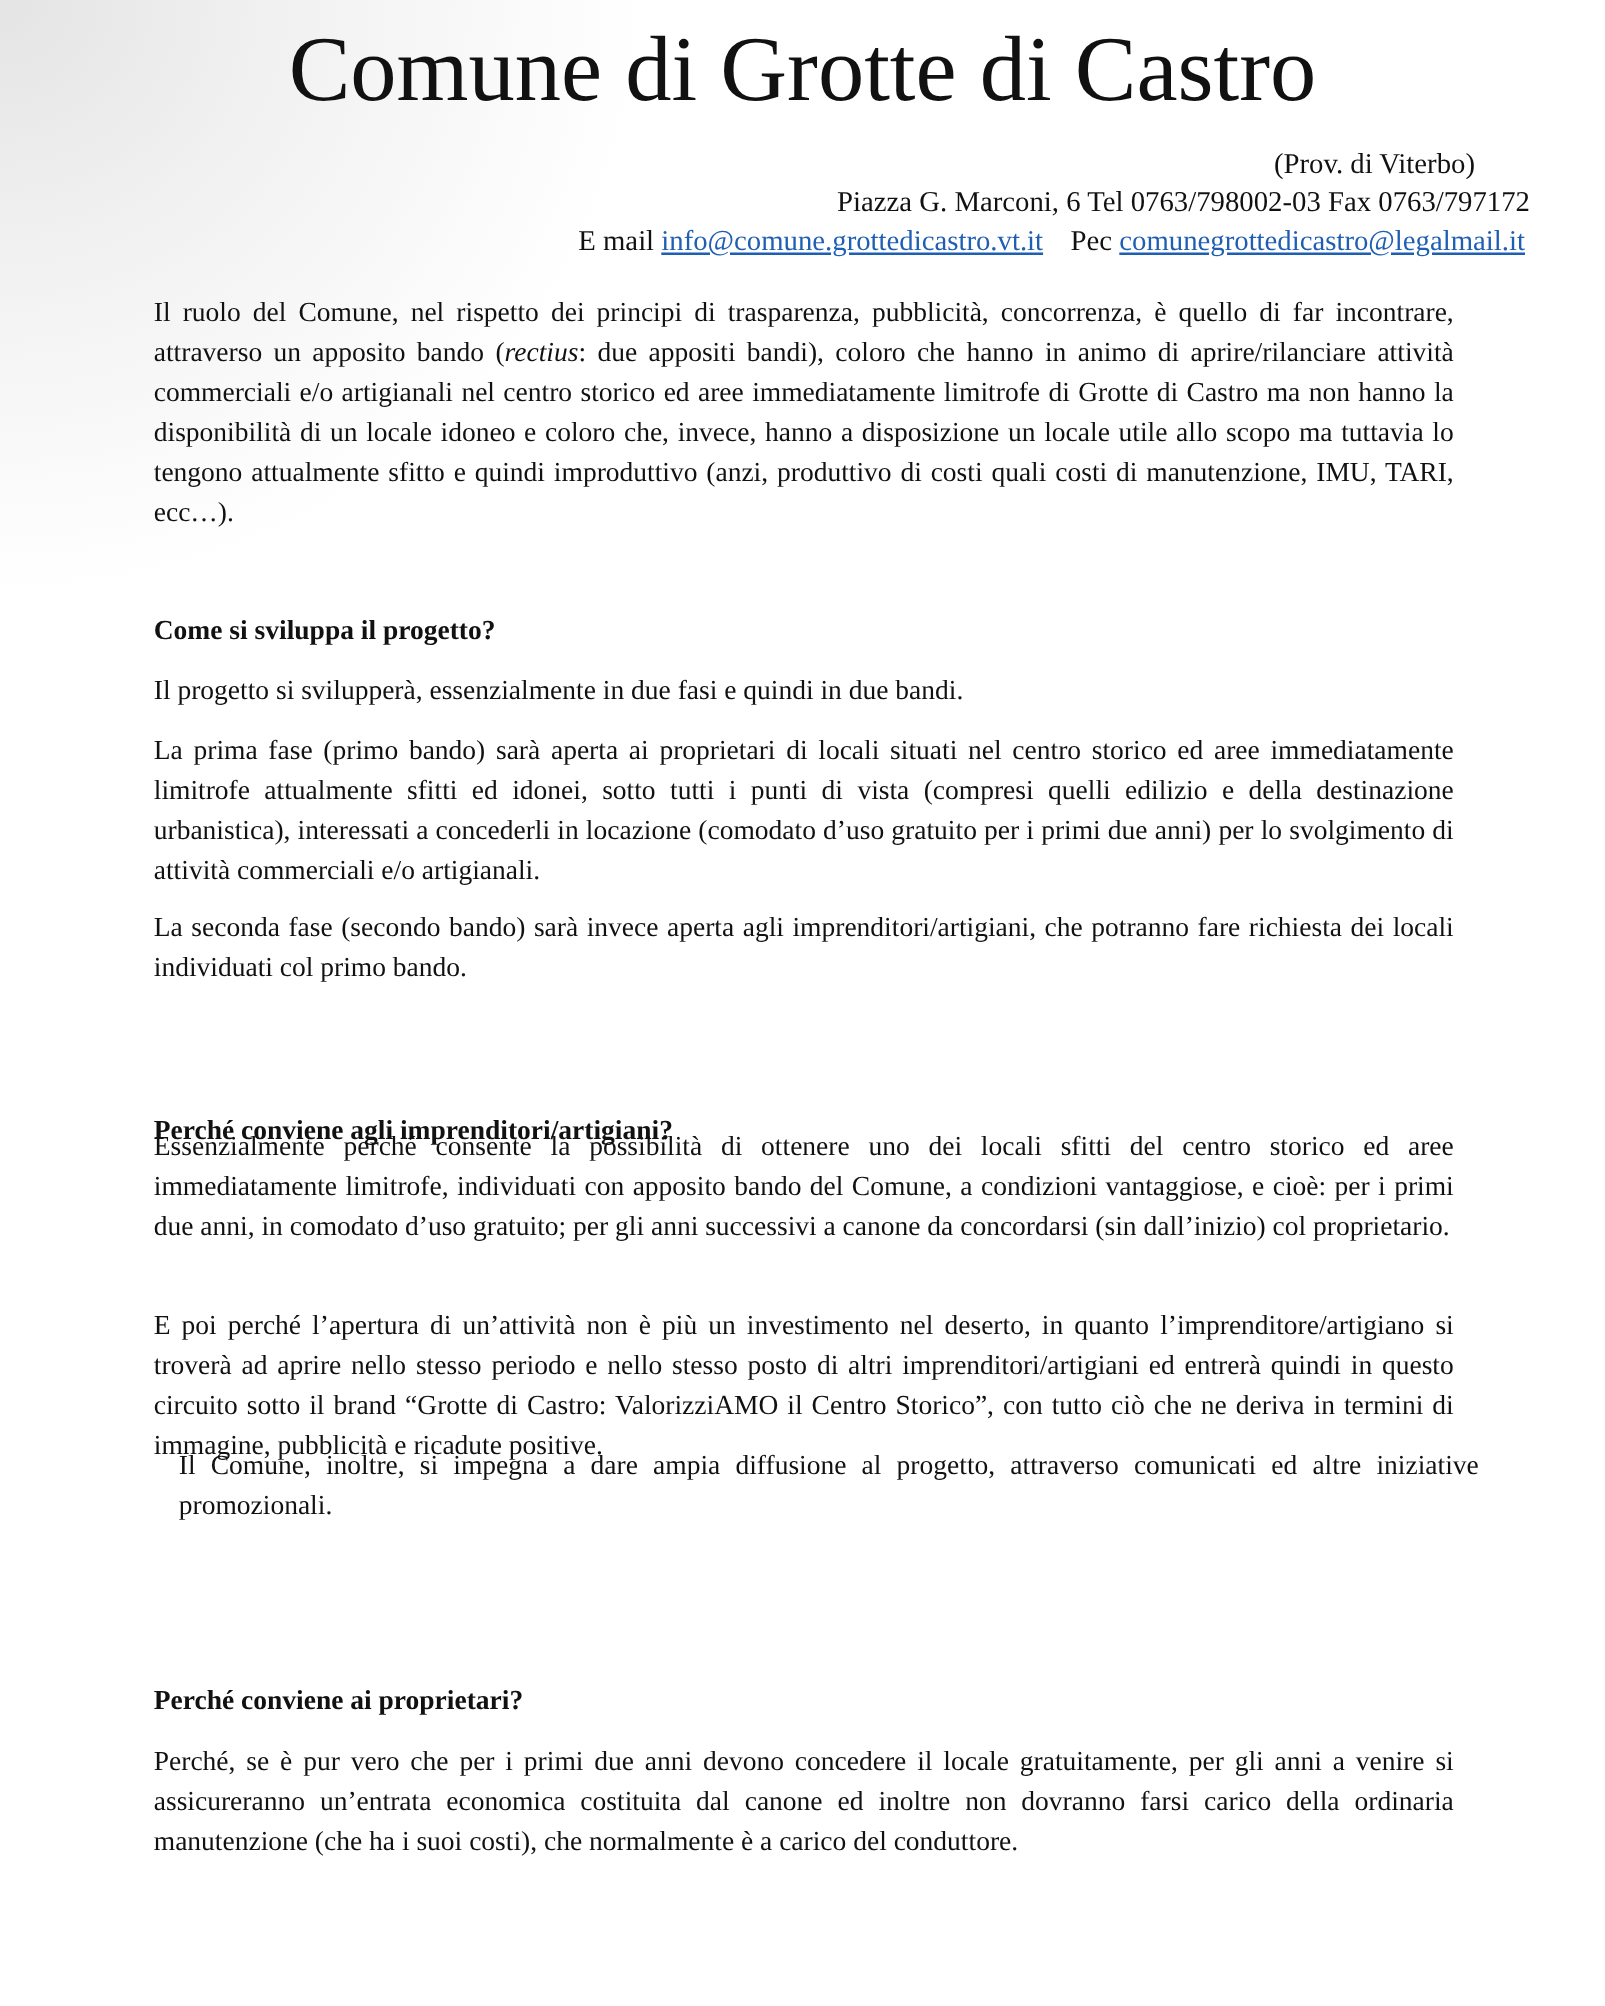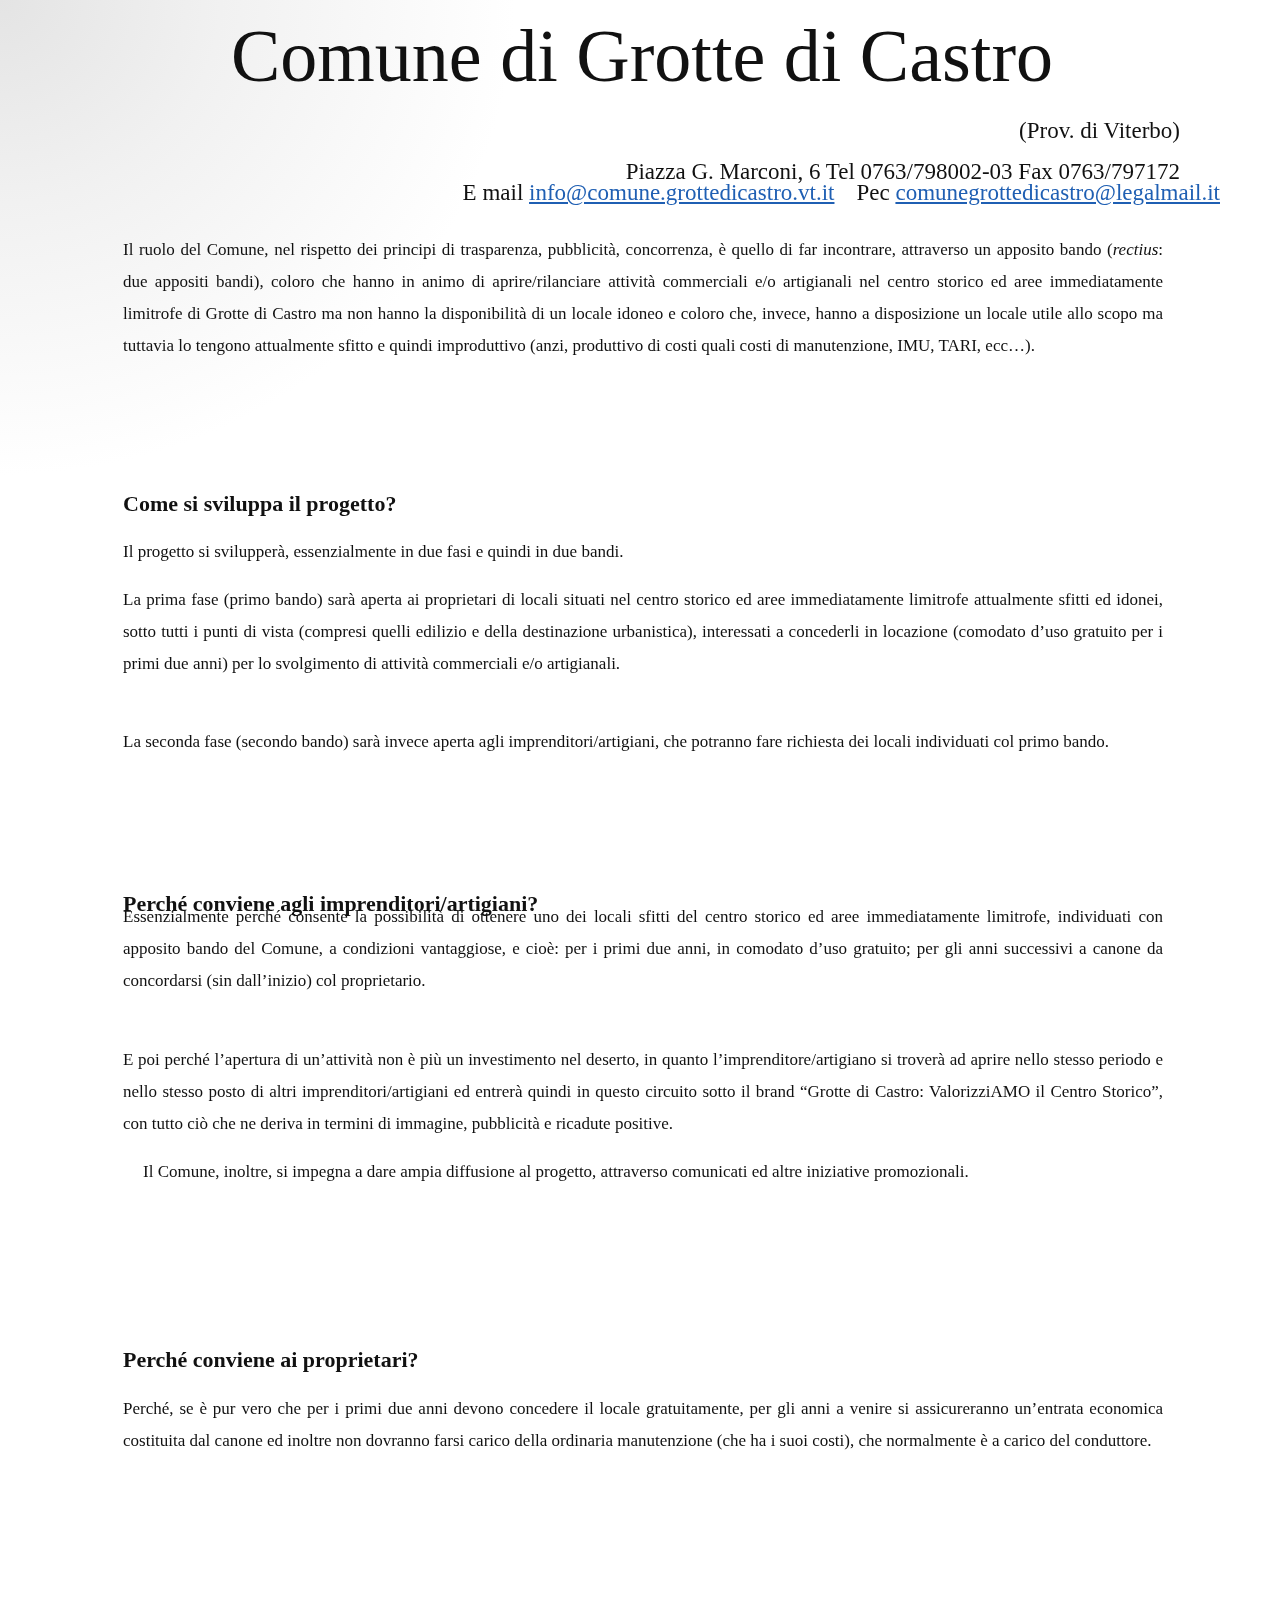--- a/index.html
+++ b/index.html
@@ -38,32 +38,32 @@
     margin: 0;
   }
   .sub {
     position: absolute;
     left: 0; width: 1180px;
     text-align: right;
     font-size: 23px;
     line-height: 30px;
   }
   .sub.l1 { top: 116px; }
-  .sub.l2 { top: 157px; }
+  .sub.l2 { top: 147px; padding-left: 44px; }
   .sub.l3 { top: 178px; padding-left: 40px; }
   .sub a {
     color: #1f5fb3;
     text-decoration: underline;
   }
   .gap { display: inline-block; width: 22px; }
   .body-text {
     position: absolute;
     left: 123px;
     width: 1040px;
-    font-size: 17px;
+    font-size: 22px;
     line-height: 32px;
     text-align: justify;
     margin: 0;
   }
   .h {
     position: absolute;
     left: 123px;
     font-size: 22px;
     line-height: 32px;
     font-weight: bold;

